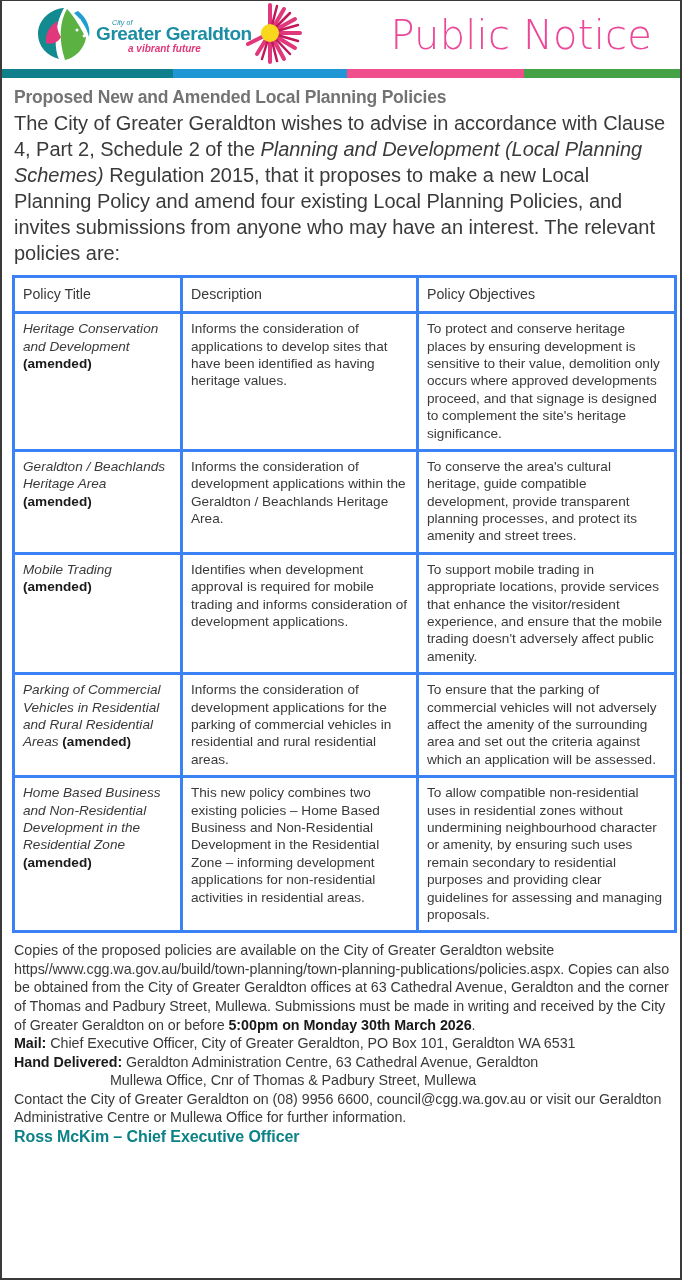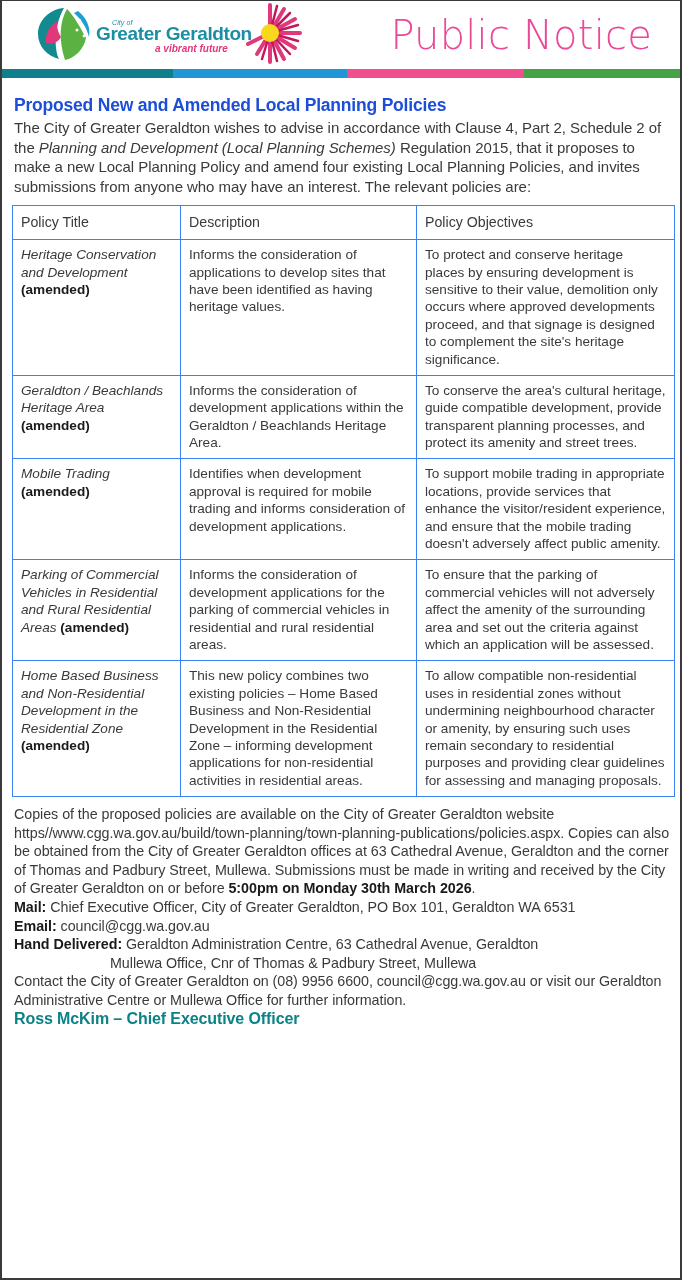--- a/index.html
+++ b/index.html
@@ -67,21 +67,21 @@
     line-height: 1;
     white-space: nowrap;
   }
 
   #logo-tagline {
     font-size: 10px;
     color: #e0387a;
     font-style: italic;
     font-weight: bold;
     margin-top: 1px;
-    margin-left: 59px;
+    margin-left: 32px;
     white-space: nowrap;
   }
 
   #public-notice-title {
     font-size: 40px;
     color: #ec4899;
     font-weight: 300;
     letter-spacing: .2px;
     line-height: 1;
     font-family: "DejaVu Sans", sans-serif;
@@ -97,47 +97,47 @@
   }
   #color-bar > div { height: 100%; }
 
   
   #content {
     padding: 6px 10px 0 10px;
     color: #2a2a2a;
   }
 
   #section-heading {
-    color: #1d4ed8;
+    color: #737373;
     font-size: 17.5px;
     font-weight: bold;
     letter-spacing: -.2px;
-    margin: 11px 0 2px 2px;
+    margin: 3px 0 2px 2px;
     line-height: 1.2;
   }
 
   #intro-para {
-    font-size: 15px;
+    font-size: 20px;
     line-height: 1.30;
     color: #3a3a3a;
     margin: 0 0 0 2px;
     letter-spacing: -.05px;
   }
   #intro-para .it { font-style: italic; }
 
   
   #policy-table {
     width: 100%;
     border-collapse: collapse;
     margin-top: 9px;
     table-layout: fixed;
   }
   #policy-table th,
   #policy-table td {
-    border: 1px solid #3b82f6;
+    border: 3px solid #3b82f6;
     vertical-align: top;
     padding: 6px 8px 7px 8px;
     font-size: 13.6px;
     line-height: 1.28;
     color: #3a3a3a;
   }
   #policy-table th {
     font-weight: normal;
     text-align: left;
     font-size: 14.2px;
@@ -297,21 +297,20 @@
     </table>
   </div>
 
   <div id="footer">
 
     <p><span>Copies of the proposed policies are available on the City of Greater Geraldton website https//www.cgg.wa.gov.au/build/town-planning/town-planning-publications/policies.aspx. Copies can also be obtained from the City of Greater Geraldton offices at 63 Cathedral Avenue, Geraldton and the corner of Thomas and Padbury Street, Mullewa. Submissions must be made in writing and received by the City of Greater Geraldton on or before </span><b>5:00pm on Monday 30th March 2026</b><span>.</span></p>
 
 
     <p><b>Mail:</b><span> Chief Executive Officer, City of Greater Geraldton, PO Box 101, Geraldton WA 6531</span></p>
 
-    <p><b>Email:</b><span> council@cgg.wa.gov.au</span></p>
 
     <p><b>Hand Delivered:</b><span> Geraldton Administration Centre, 63 Cathedral Avenue, Geraldton</span></p>
 
     <p class="hd-indent">Mullewa Office, Cnr of Thomas &amp; Padbury Street, Mullewa</p>
 
     <p>Contact the City of Greater Geraldton on (08) 9956 6600, council@cgg.wa.gov.au or visit our Geraldton Administrative Centre or Mullewa Office for further information.</p>
 
     <p id="signature">Ross McKim – Chief Executive Officer</p>
   </div>
 

